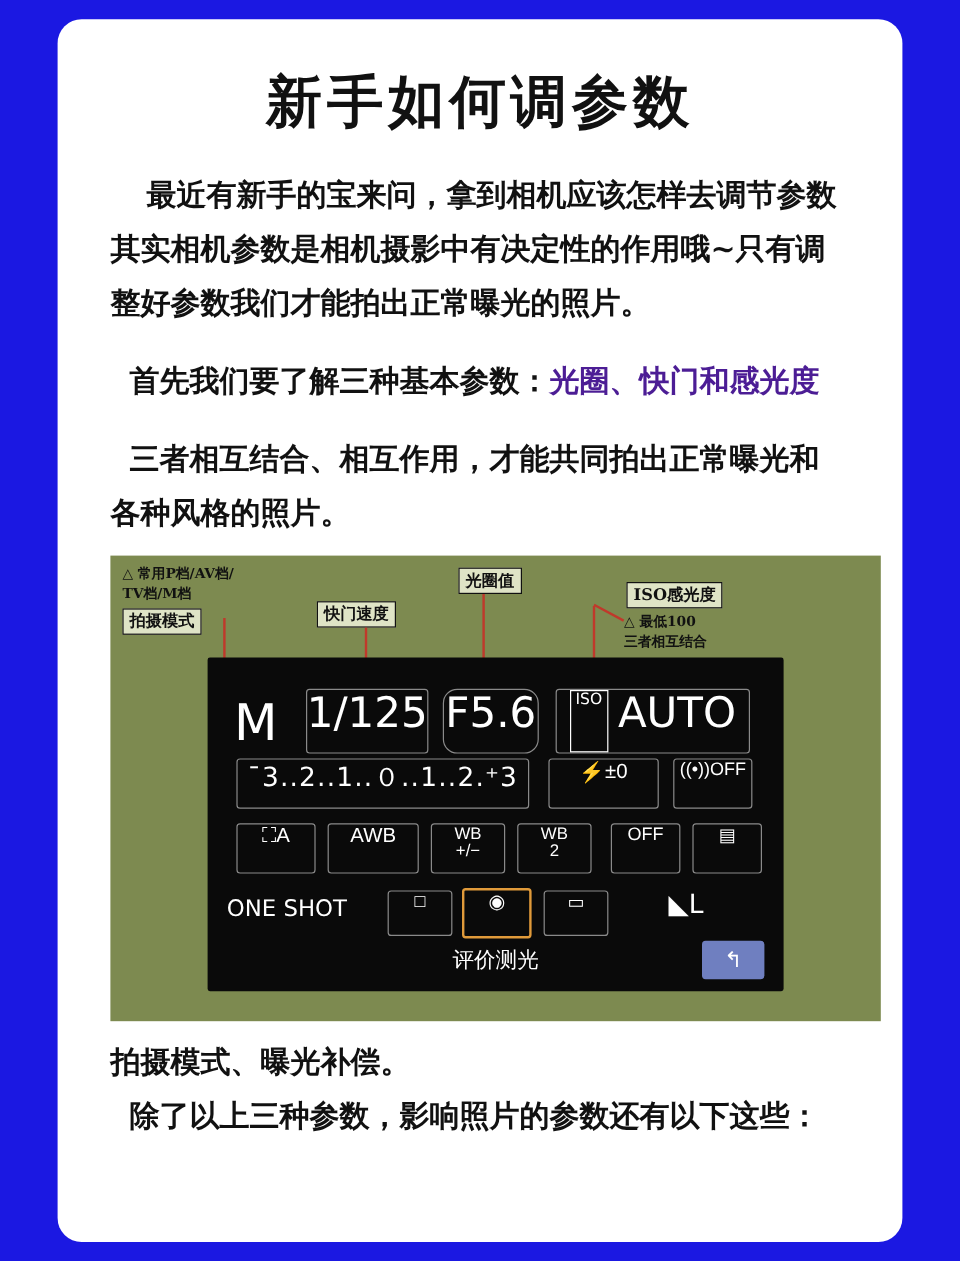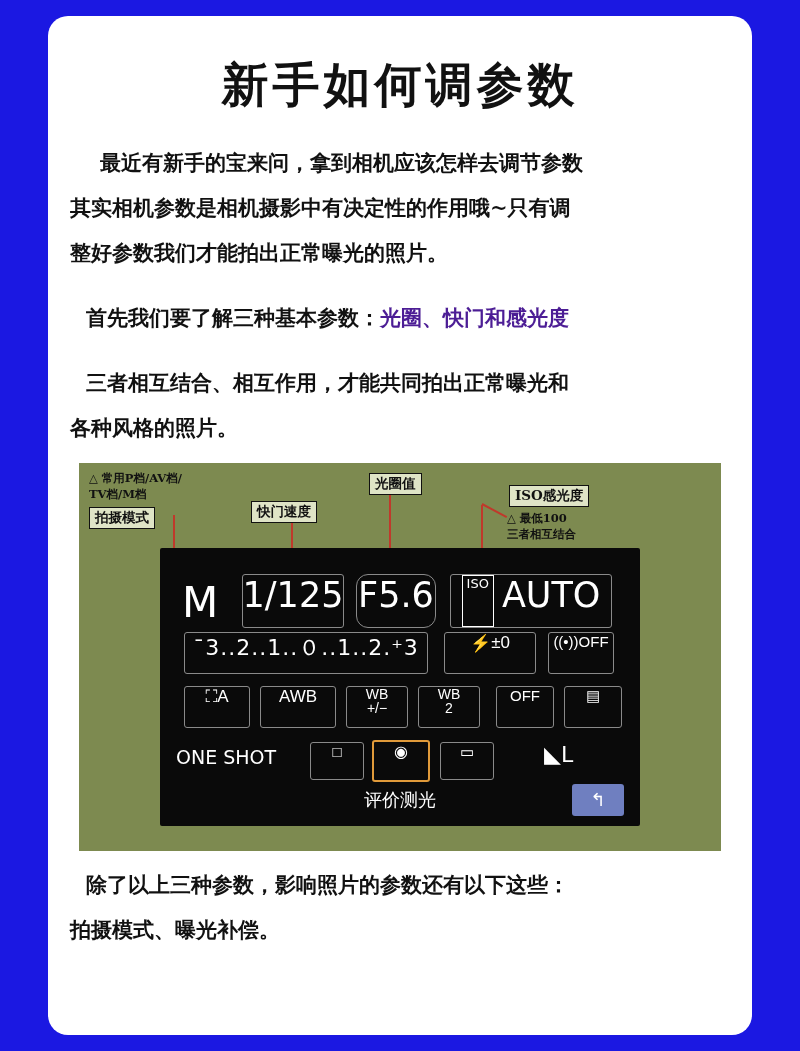--- a/index.html
+++ b/index.html
@@ -17,34 +17,34 @@
   }
   .card {
     position: absolute;
     left: 48px;
     top: 16px;
     width: 704px;
     height: 1019px;
     background: #ffffff;
     border-radius: 20px;
     box-sizing: border-box;
-    padding: 26px 22px;
+    padding: 26px 44px;
   }
   .title {
     text-align: center;
     font-family: "DejaVu Serif", serif;
     font-weight: bold;
     font-size: 47px;
     letter-spacing: 4px;
     color: #111;
     margin: 12px 0 26px 0;
   }
   .para {
     font-family: "DejaVu Serif", serif;
-    font-size: 21px;
+    font-size: 25px;
     line-height: 39px;
     color: #111;
     font-weight: bold;
     text-align: justify;
     margin: 0 0 6px 0;
   }
   .para.indent { text-indent: 30px; }
   .para.small-indent { text-indent: 16px; }
   .spacer-14 { height: 14px; }
   .spacer-20 { height: 20px; }
@@ -302,17 +302,17 @@
           <div class="metering-label">评价测光</div>
           <div class="ret-box">
             <span>↰</span>
           </div>
         </div>
 
       </div>
     </div>
 
     <div class="spacer-14"></div>
+    <div class="para">拍摄模式、曝光补偿。</div>
     <div class="para small-indent">除了以上三种参数，影响照片的参数还有以下这些：</div>
-    <div class="para">拍摄模式、曝光补偿。</div>
 
   </div>
 </div>
 
 </body></html>

